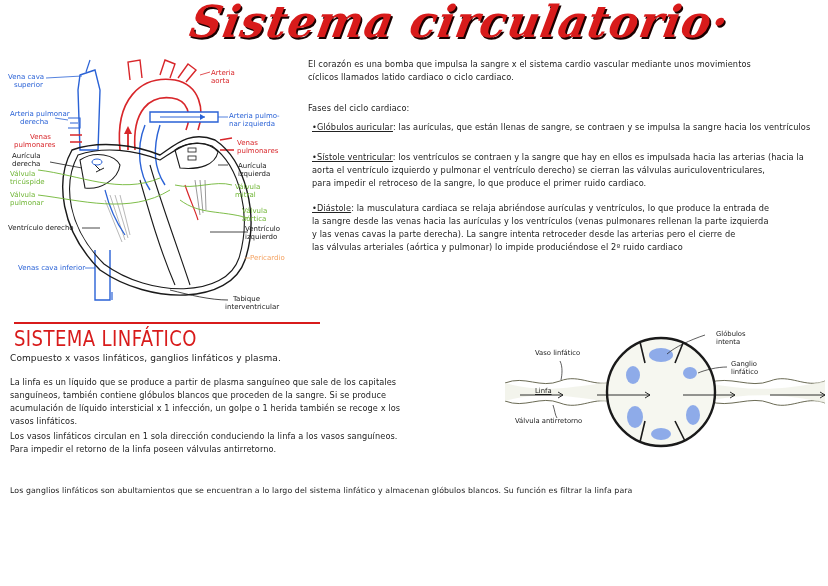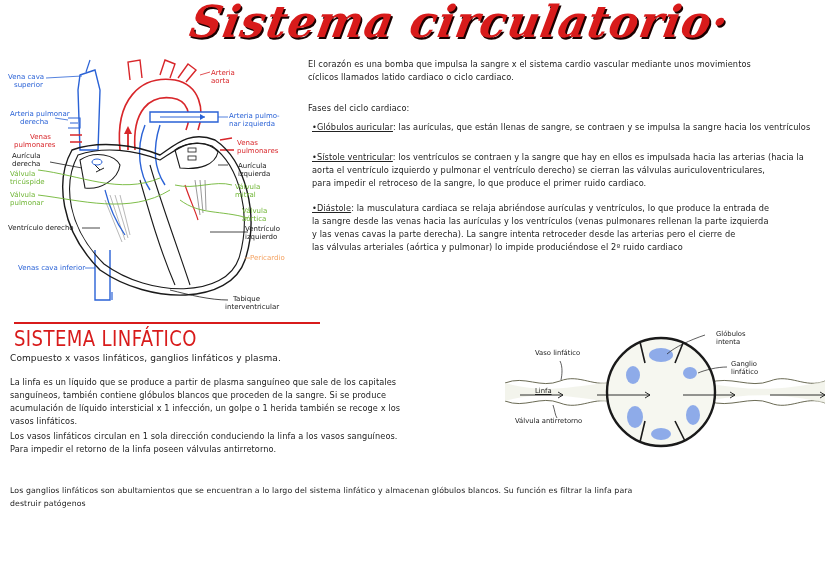--- a/index.html
+++ b/index.html
@@ -206,21 +206,20 @@
   <div>vasos linfáticos.</div>
 </div>
 
 <div class="txt hand" style="left:10px;top:430px;width:490px;">
   <div>Los vasos linfáticos circulan en 1 sola dirección conduciendo la linfa a los vasos sanguíneos.</div>
   <div>Para impedir el retorno de la linfa poseen válvulas antirretorno.</div>
 </div>
 
 <div class="txt hand" style="left:10px;top:484px;width:815px;font-size:7.8px;">
   <div>Los ganglios linfáticos son abultamientos que se encuentran a lo largo del sistema linfático y almacenan glóbulos blancos. Su función es filtrar la linfa para</div>
-  <div>destruir patógenos</div>
 </div>
 
 <div id="lymph">
   <svg width="333" height="130" viewBox="0 0 333 130">
 
     <path d="M10 58 C30 50 45 64 65 56 C85 48 100 64 120 56" fill="none" stroke="#6b6b55" stroke-width="1"></path>
     <path d="M10 76 C30 84 45 70 65 78 C85 86 100 70 120 78" fill="none" stroke="#6b6b55" stroke-width="1"></path>
     <path d="M10 58 C40 66 60 66 120 56 L120 78 C60 68 40 68 10 76 Z" fill="#eef0e4" opacity="0.7"></path>
 
     <path d="M213 58 C235 50 255 64 275 56 C295 48 310 64 330 56" fill="none" stroke="#6b6b55" stroke-width="1"></path>

